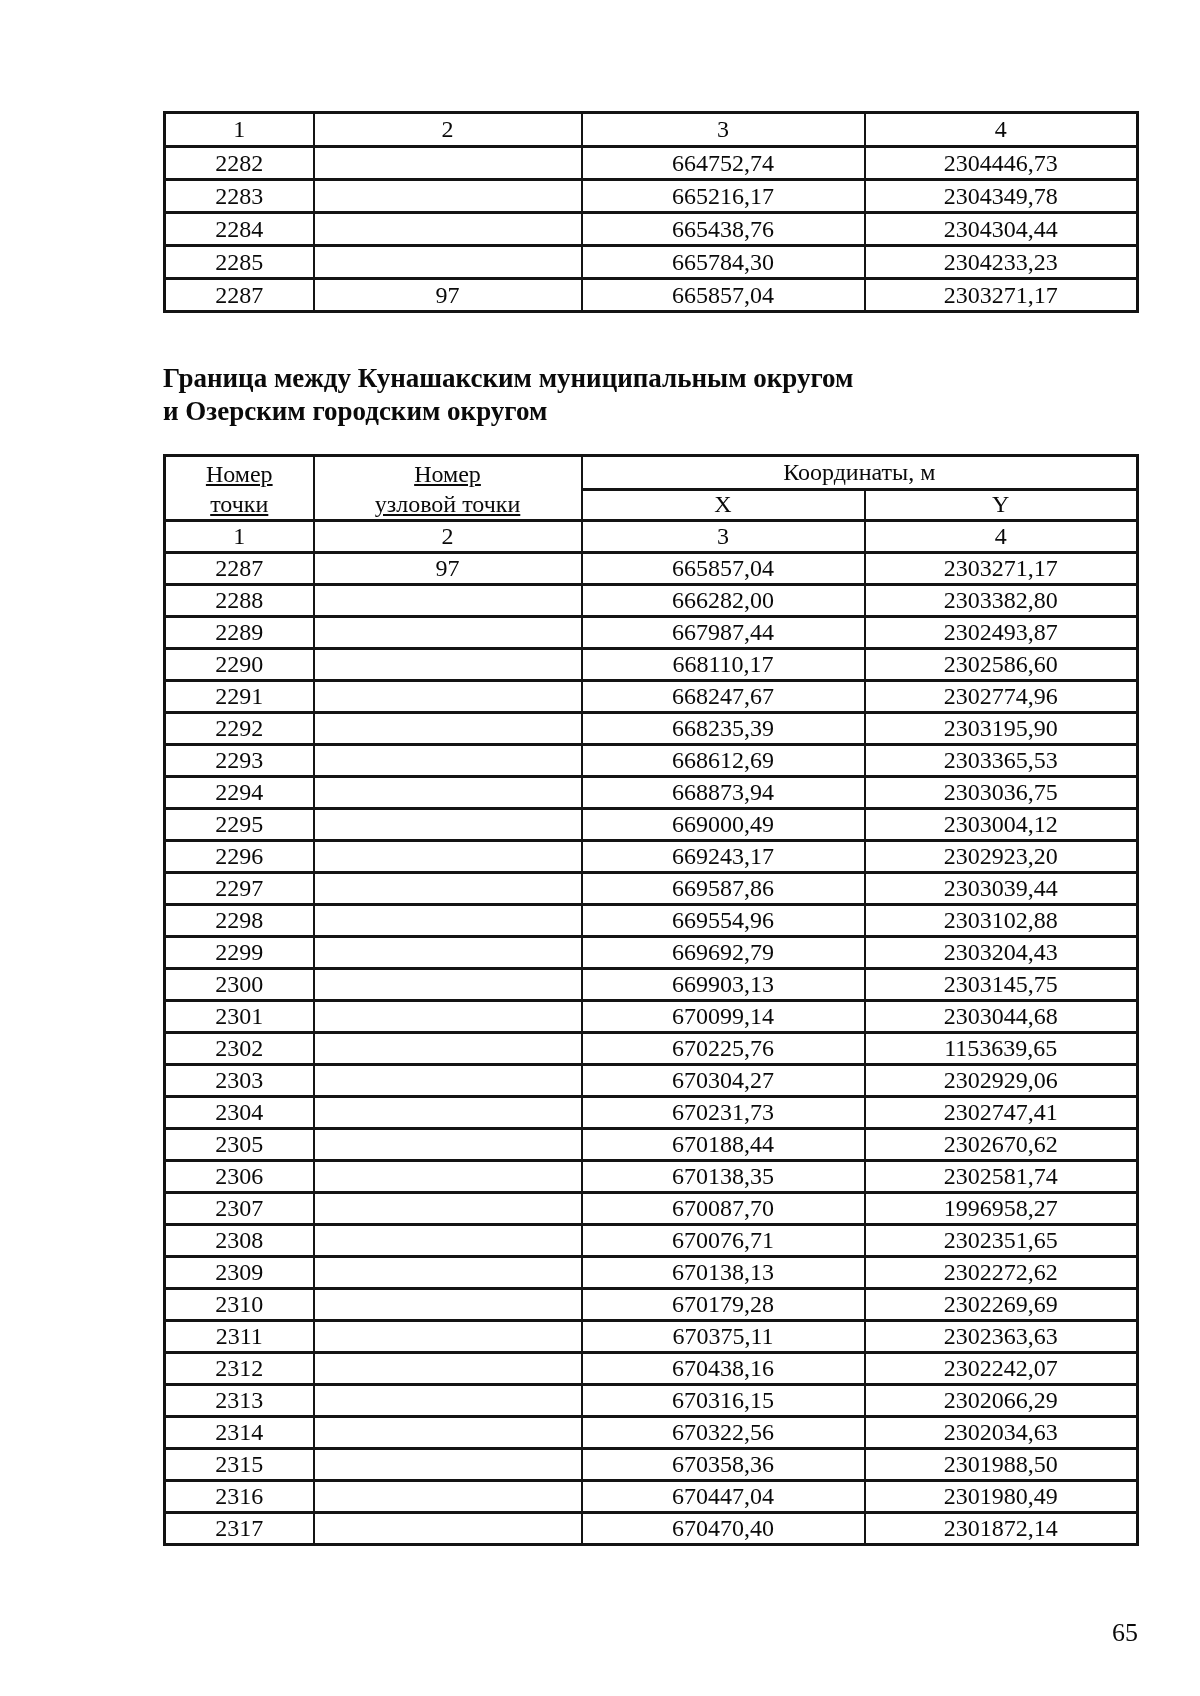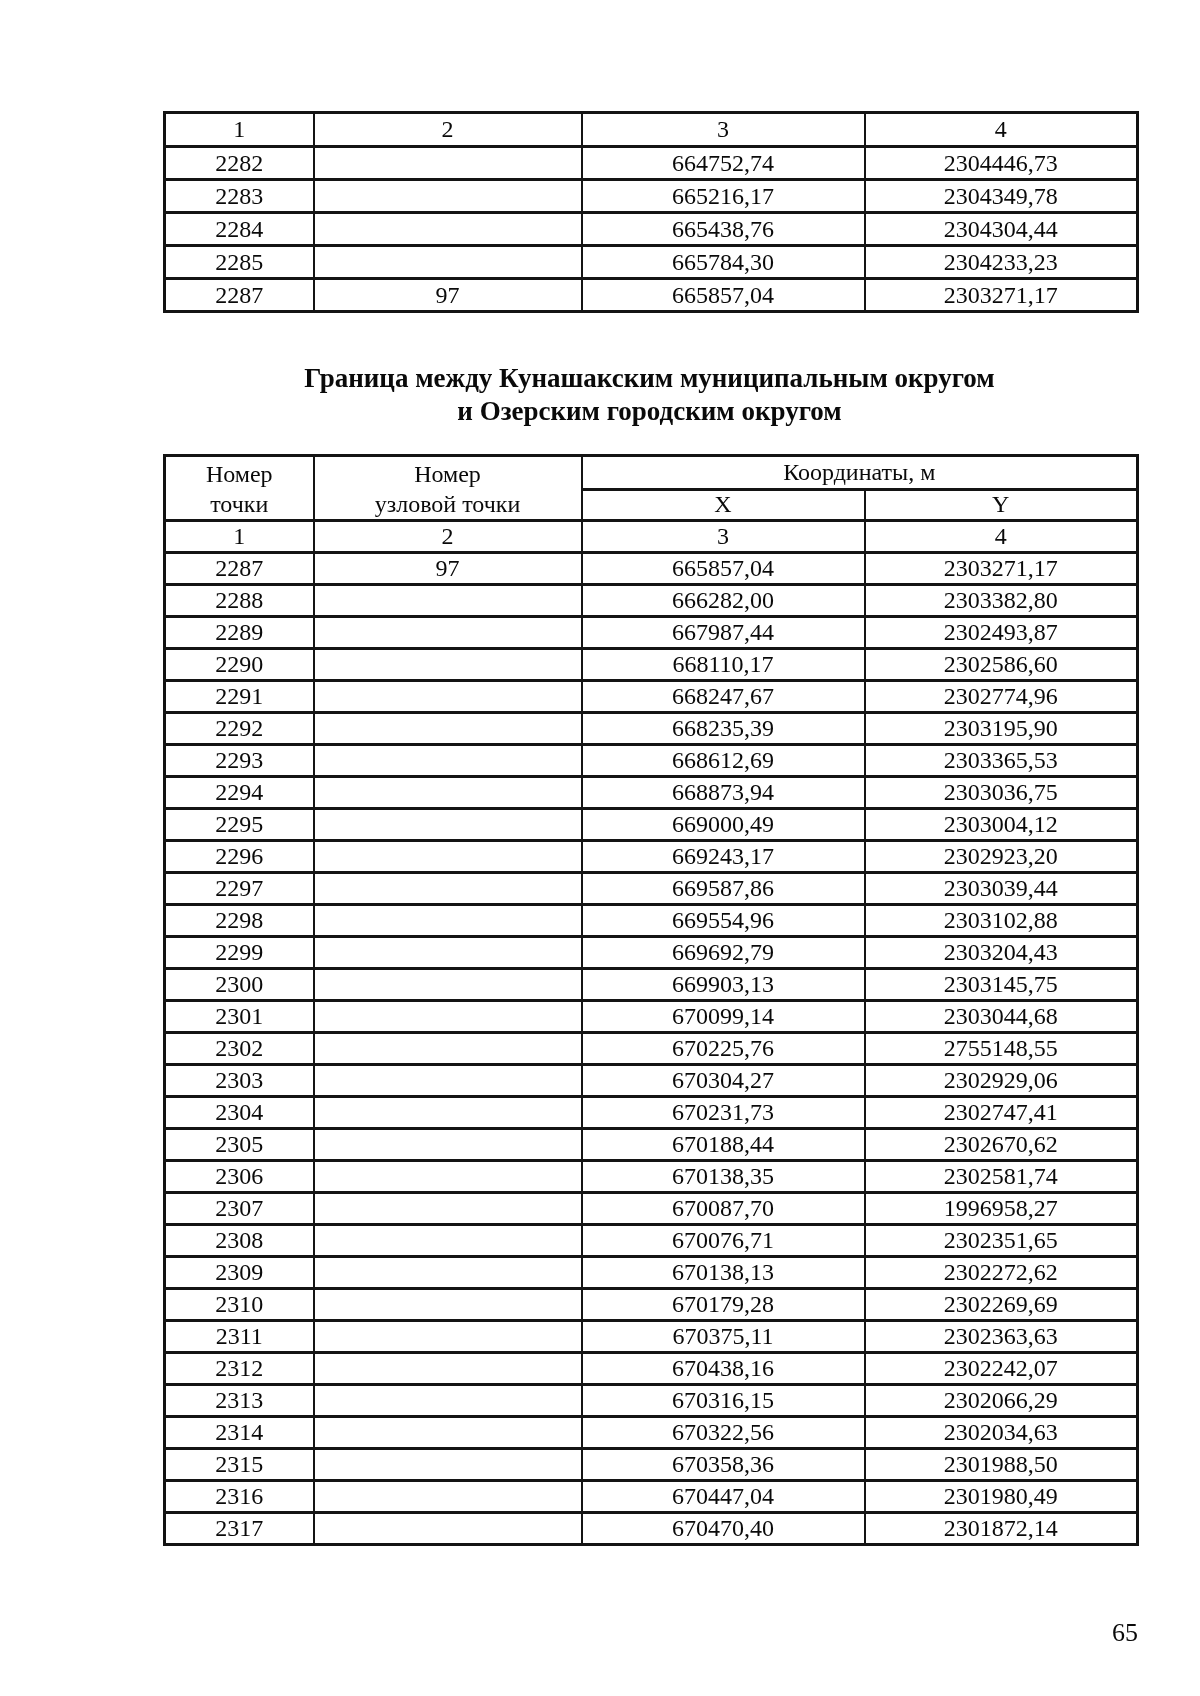--- a/index.html
+++ b/index.html
@@ -46,30 +46,31 @@
 
   #table2 { top: 454px; }
   #table2 td { height: 29px; }
   #table2 .hdr-top th { height: 30px; }
   #table2 .hdr-xy th { height: 28px; }
   #table2 .hdr-num td { height: 29px; }
   #table2 th.twoline {
     line-height: 30px;
     padding-top: 2px;
     vertical-align: top;
+    text-decoration: underline;
   }
   #table2 th.twoline span { display: block; }
 
   
   .section-heading {
     position: absolute;
     left: 163px;
     width: 973px;
     top: 362px;
-    text-align: center;
+    text-align: left;
     font-weight: bold;
     font-size: 27px;
     line-height: 33px;
   }
 
   
   .page-number {
     position: absolute;
     left: 1095px;
     top: 1594px;
@@ -256,21 +257,21 @@
         <tr>
           <td>2301</td>
           <td></td>
           <td>670099,14</td>
           <td>2303044,68</td>
         </tr>
         <tr>
           <td>2302</td>
           <td></td>
           <td>670225,76</td>
-          <td>2755148,55</td>
+          <td>1153639,65</td>
         </tr>
         <tr>
           <td>2303</td>
           <td></td>
           <td>670304,27</td>
           <td>2302929,06</td>
         </tr>
         <tr>
           <td>2304</td>
           <td></td>

